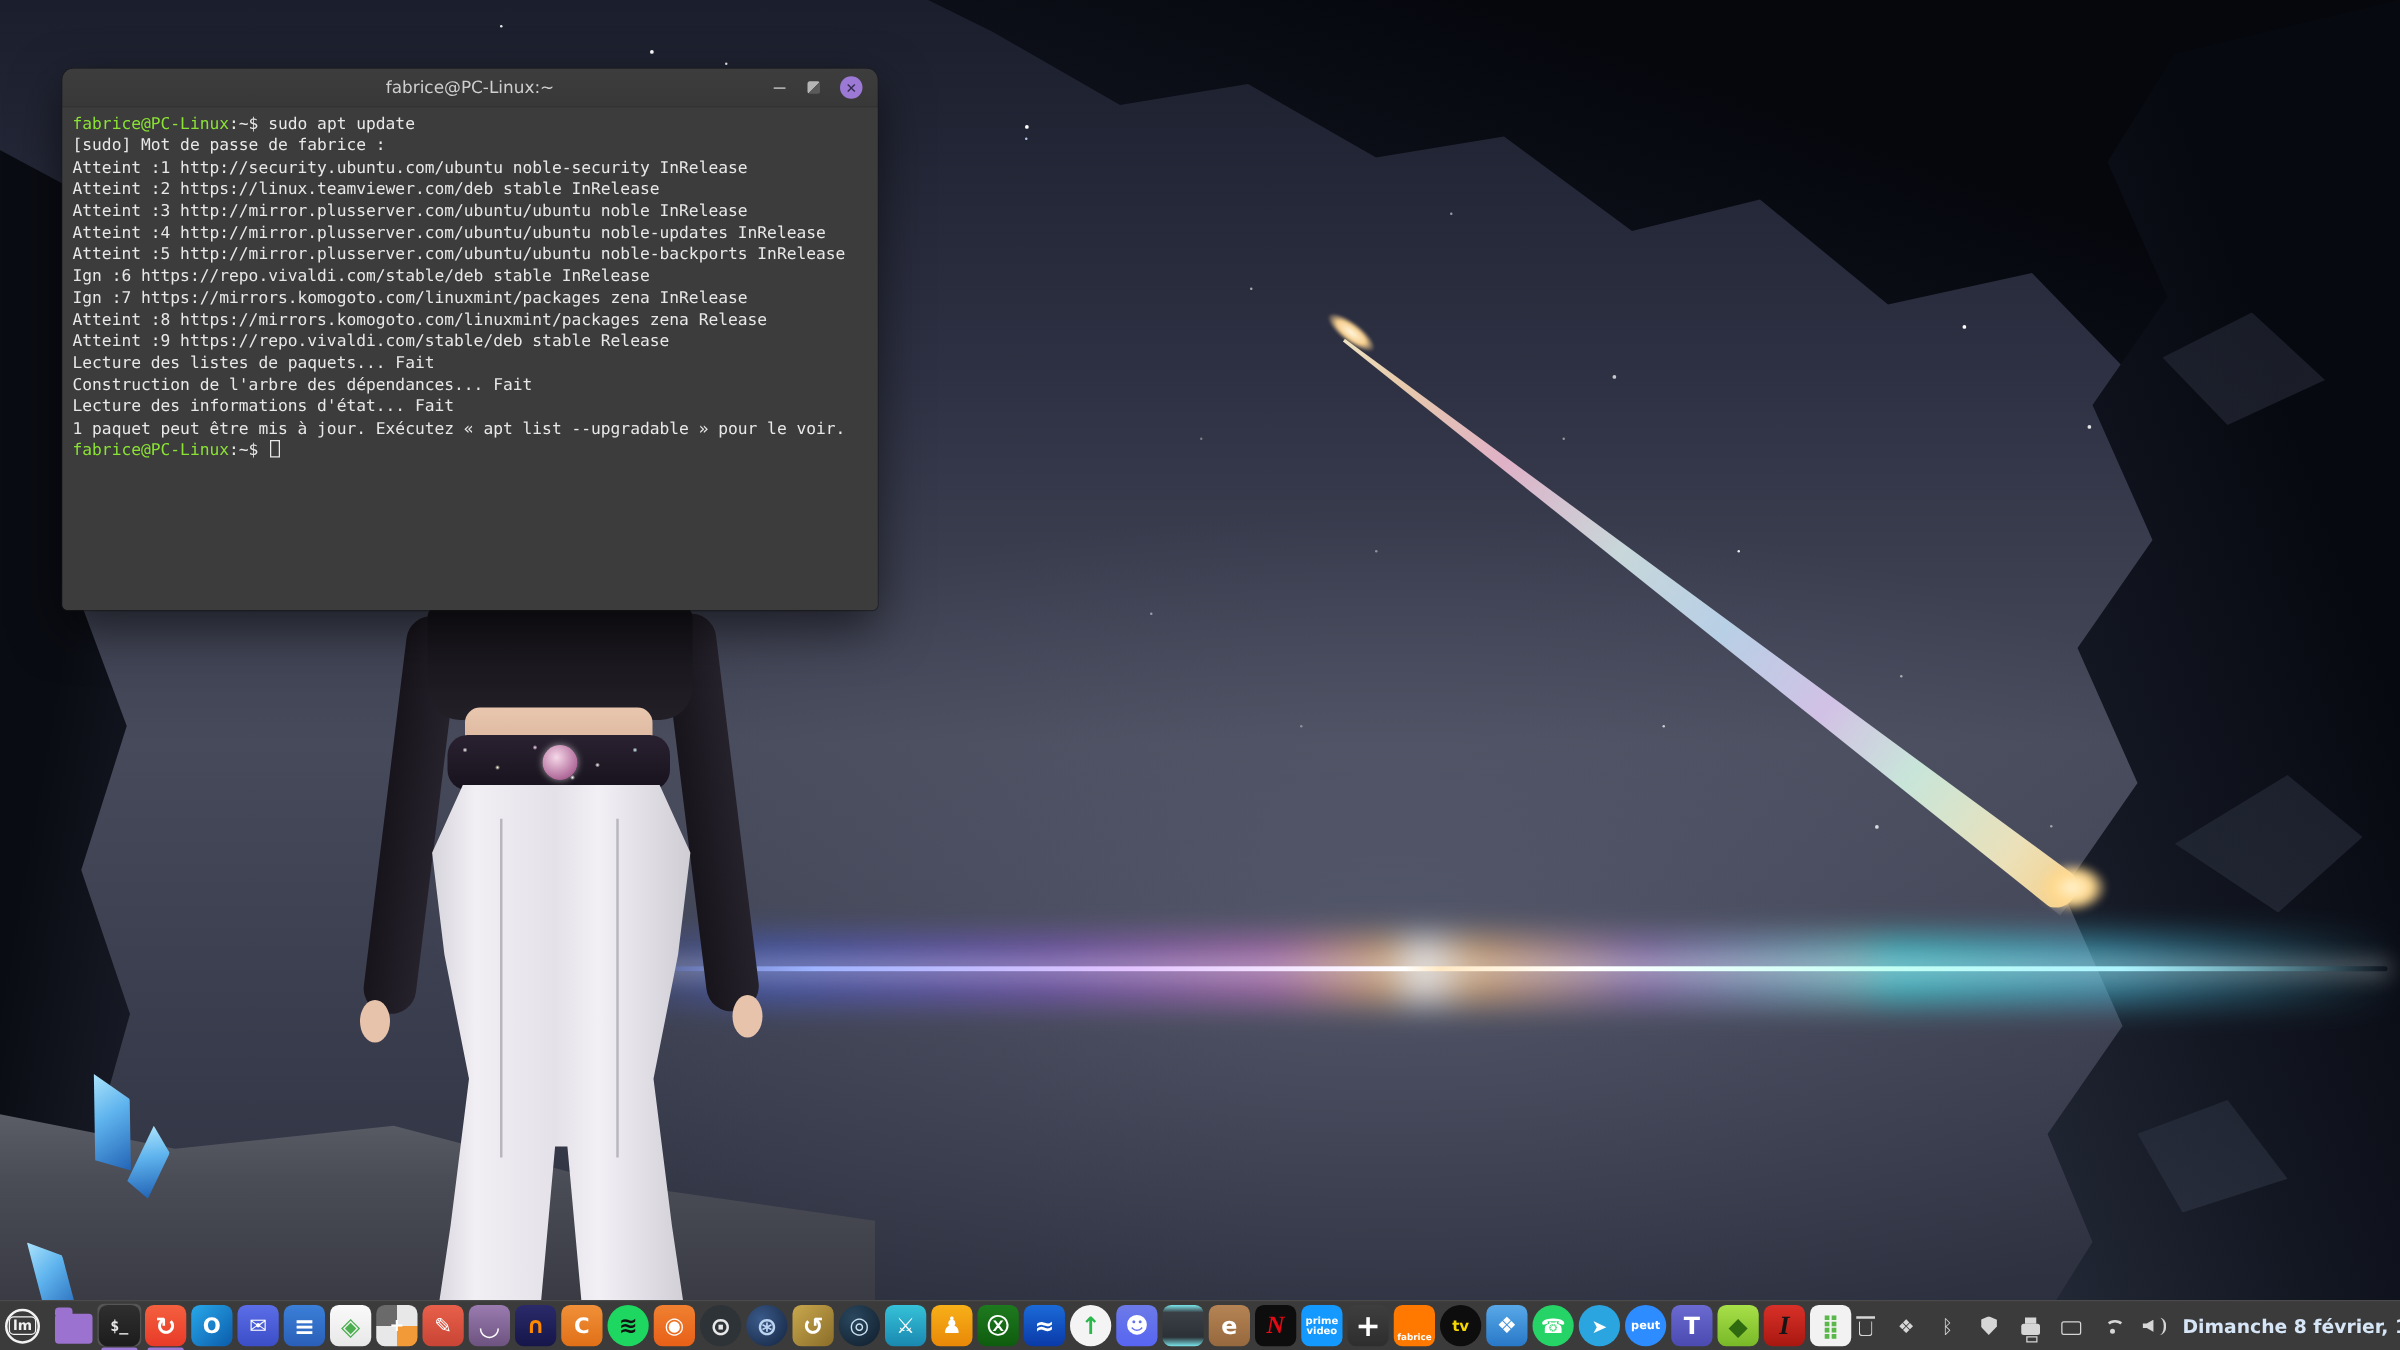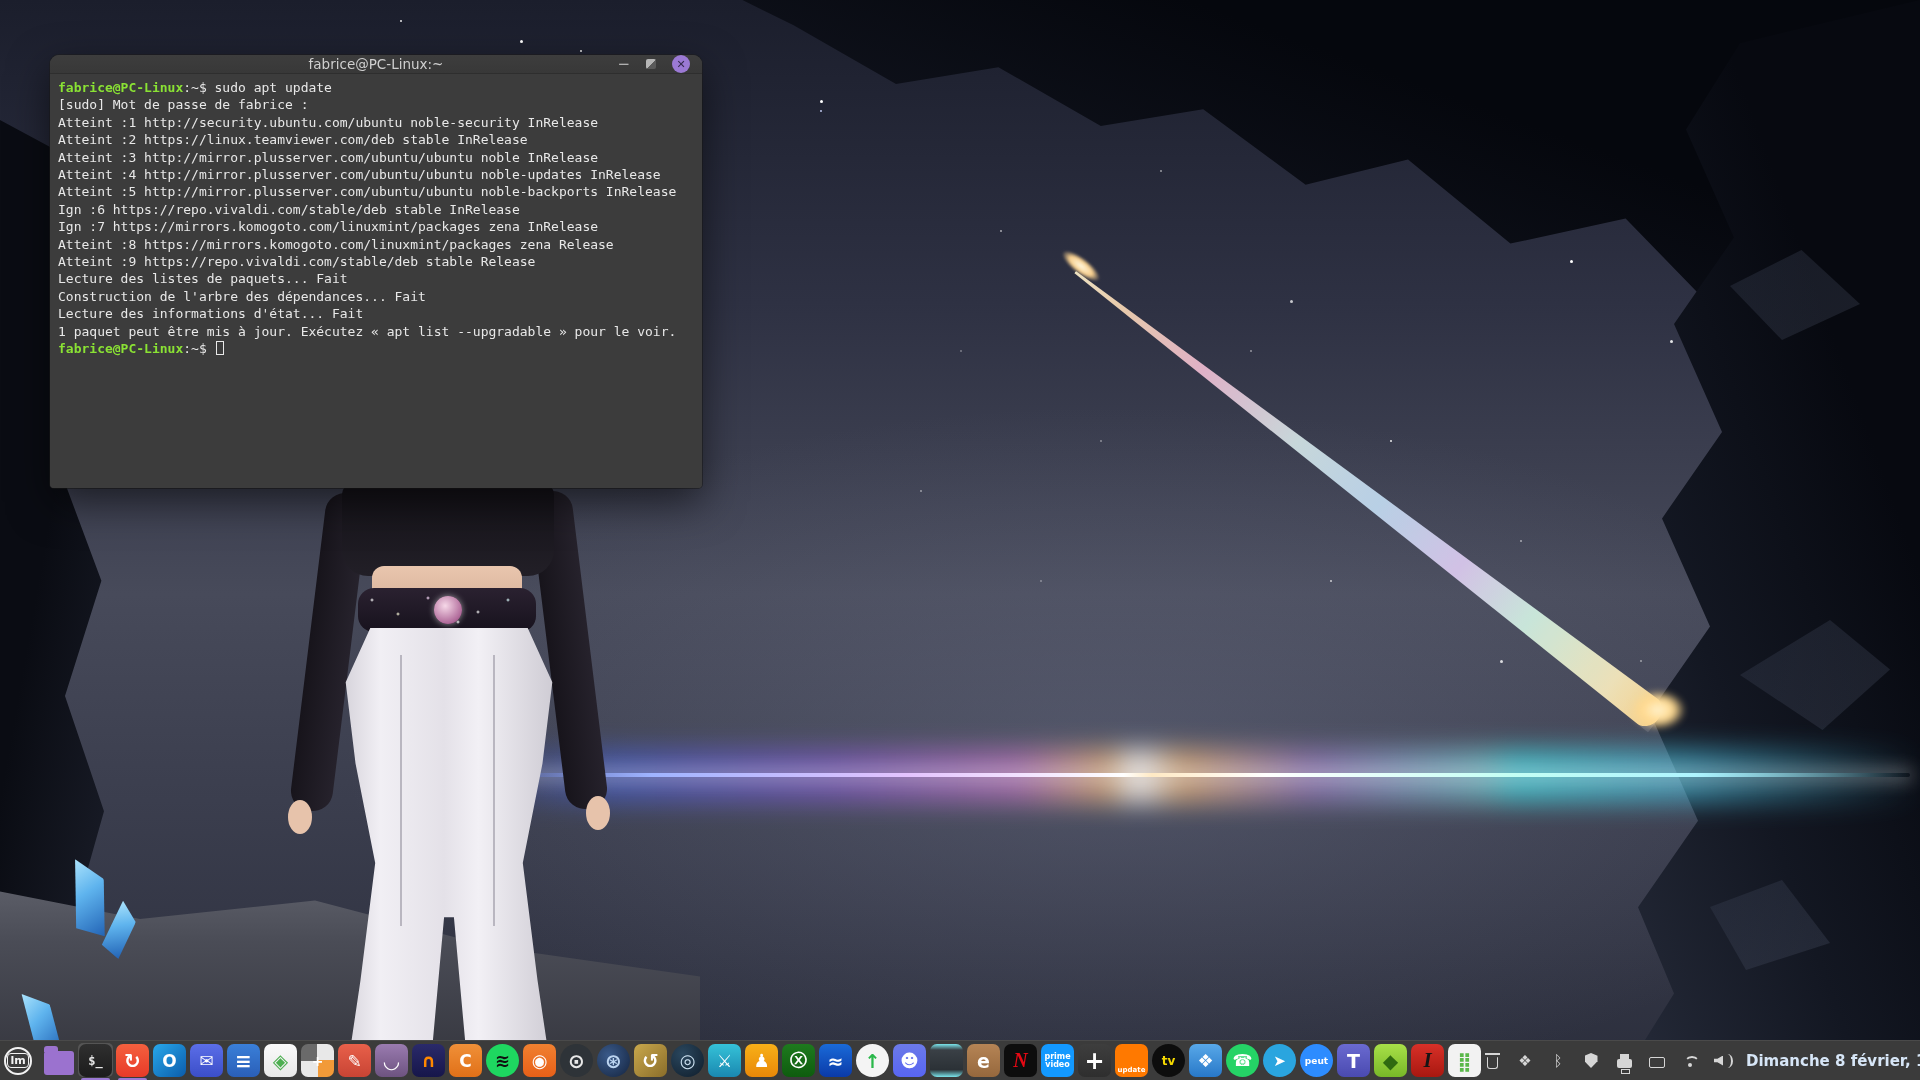--- a/index.html
+++ b/index.html
@@ -90,31 +90,31 @@
     background:radial-gradient(circle at 40% 35%,#f6d8e8,#b06a9a 70%,#6a3a5c); box-shadow:0 0 6px #ffffff88; }
   .fig-pants { position:absolute; left:96px; top:158px; width:246px; height:452px;
     background:linear-gradient(90deg,#c9c6cf 0%,#f1eff4 22%,#e4e1e8 48%,#f2f0f5 62%,#c6c3cc 100%);
     clip-path:polygon(18% 0,82% 0,92% 12%,88% 30%,80% 52%,86% 78%,92% 100%,58% 100%,52% 64%,48% 64%,42% 100%,8% 100%,14% 78%,20% 52%,12% 30%,8% 12%); }
   .fig-pants::before { content:""; position:absolute; left:30%; top:6%; width:2px; height:60%; background:#b9b6c0; }
   .fig-pants::after  { content:""; position:absolute; left:68%; top:6%; width:2px; height:60%; background:#b9b6c0; }
 
   
   .term-win { position:absolute; left:50px; top:55px; width:652px; height:433px; border-radius:9px 9px 4px 4px;
     box-shadow:0 14px 40px rgba(0,0,0,.55), 0 0 0 1px #20202088; background:#3c3c3c; display:flex; flex-direction:column; }
-  .term-titlebar { height:19px; background:linear-gradient(180deg,#3d3d3d,#383838); border-bottom:1px solid #2e2e2e;
+  .term-titlebar { height:31px; background:linear-gradient(180deg,#3d3d3d,#383838); border-bottom:1px solid #2e2e2e;
     border-radius:9px 9px 0 0; display:flex; align-items:center; position:relative; }
   .term-title { position:absolute; left:0; right:0; text-align:center; color:#cfcfcf; font-size:13.5px; }
   .tb-btns { margin-left:auto; display:flex; align-items:center; gap:16px; padding-right:12px; z-index:2; }
   .tb-min { color:#b5b5b5; font-size:15px; line-height:10px; cursor:default; }
   .tb-max { width:10px; height:10px; background:linear-gradient(135deg,#b5b5b5 50%,#5a5a5a 50%); border-radius:2px; }
   .tb-close { width:18px; height:18px; border-radius:50%; background:#9b79d4; color:#352a4e; font-size:11px; font-weight:bold;
     display:flex; align-items:center; justify-content:center; }
   .term-body { flex:1; padding:5px 8px; font-family:"DejaVu Sans Mono", monospace; font-size:13px; line-height:17.4px;
     color:#e8e8e8; white-space:pre; overflow:hidden; border-radius:0 0 4px 4px; background:#3c3c3c; }
-  .t-green { color:#8ae234; font-weight:bold; }
+  .t-green { color:#8ae234; font-weight:normal; }
   .t-cursor { display:inline-block; width:8px; height:14px; border:1px solid #e8e8e8; vertical-align:-2px; margin-left:1px; }
 
   
   .panel { position:absolute; left:0; bottom:0; width:1920px; height:40px; background:#3b3b3b; border-top:1px solid #4a4a4a;
     display:flex; align-items:center; padding:0 6px 0 4px; }
   .menu-btn { width:44px; height:36px; display:flex; align-items:center; justify-content:center; }
   .mint-circle { width:28px; height:28px; border:2.5px solid #f2f2f2; border-radius:50%; display:flex; align-items:center; justify-content:center; }
   .mint-lm { color:#f2f2f2; font-size:11px; font-weight:bold; letter-spacing:0; border:1.5px solid #f2f2f2; border-radius:4px; padding:0 2px; line-height:13px; }
   .launchers { display:flex; align-items:center; height:40px; margin-left:8px; }
   .launch { position:relative; width:37px; height:40px; display:flex; align-items:center; justify-content:center; }
@@ -350,21 +350,21 @@
             </span>
           </span>
         </div>
         <div class="launch">
           <span class="ic" style="background: linear-gradient(rgb(62, 62, 62), rgb(46, 46, 46));">
             <span class="g" style="font-size: 24px; color: rgb(255, 255, 255);">+</span>
           </span>
         </div>
         <div class="launch">
           <span class="ic" style="background: rgb(255, 121, 0); align-items: flex-end;">
-            <span style="font-size: 7px; color: rgb(255, 255, 255); padding-bottom: 3px;">update</span>
+            <span style="font-size: 7px; color: rgb(255, 255, 255); padding-bottom: 3px;">fabrice</span>
           </span>
         </div>
         <div class="launch">
           <span class="ic circle" style="background: rgb(13, 13, 13);">
             <span class="g" style="font-size: 12px; color: rgb(244, 216, 0);">tv</span>
           </span>
         </div>
         <div class="launch">
           <span class="ic" style="background: linear-gradient(rgb(88, 168, 232), rgb(40, 120, 200));">
             <span class="g" style="font-size: 18px; color: rgb(255, 255, 255);">❖</span>

